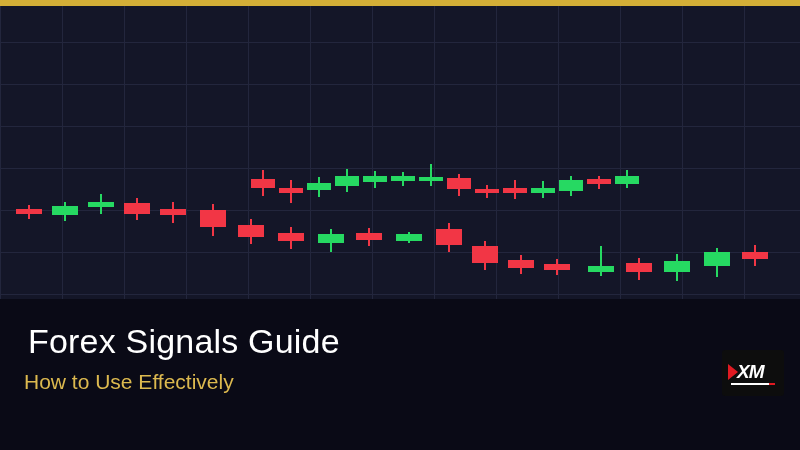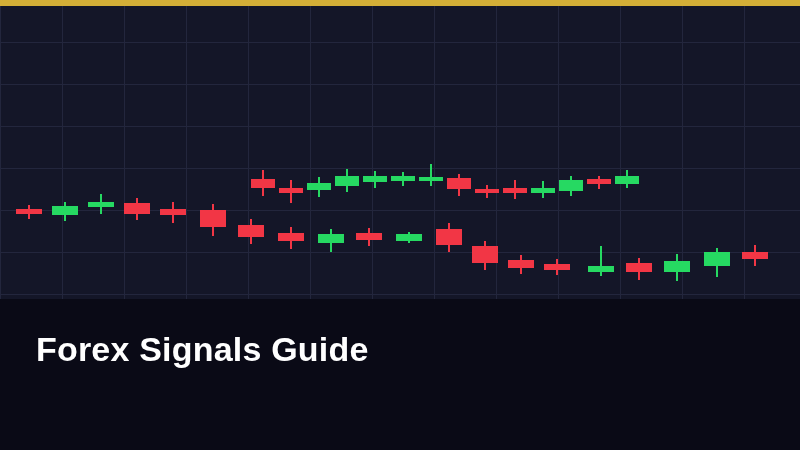--- a/index.html
+++ b/index.html
@@ -83,25 +83,25 @@
     height: 151px;
     background: #0a0a16;
   }
   #title-block {
     position: absolute;
     left: 24px;
     top: 18px;
   }
   #page-title {
     font-size: 34px;
-    font-weight: bold;
+    font-weight: normal;
     color: #ffffff;
     letter-spacing: 0.2px;
     line-height: 40px;
-    margin: 12px;
+    margin: 4px;
     white-space: nowrap;
   }
   #page-subtitle {
     font-size: 21px;
     font-weight: normal;
     color: #d9b košt;
     color: #dcb94f;
     line-height: 28px;
     margin: 7px 0 0 0;
     white-space: nowrap;
@@ -338,18 +338,27 @@
         <div class="candle down" style="left: 742px; top: 245px; width: 26px; height: 21px;">
           <div class="wick" style="top: 0px; height: 21px;"></div>
           <div class="body" style="top: 7px; height: 7px;"></div>
         </div>
       </div>
   </div>
 
   <div id="info-panel">
     <div id="title-block">
       <div id="page-title">Forex Signals Guide</div>
+      <div id="page-subtitle">How to Use Effectively</div>
     </div>
   </div>
 
+  <div id="logo-box">
+    <div id="logo-inner">
+      <div id="logo-triangle"></div>
+      <div id="logo-text">XM</div>
+      <div id="logo-underline"></div>
+      <div id="logo-underline-red"></div>
+    </div>
+  </div>
 
 
 </div>
 
 </body></html>

